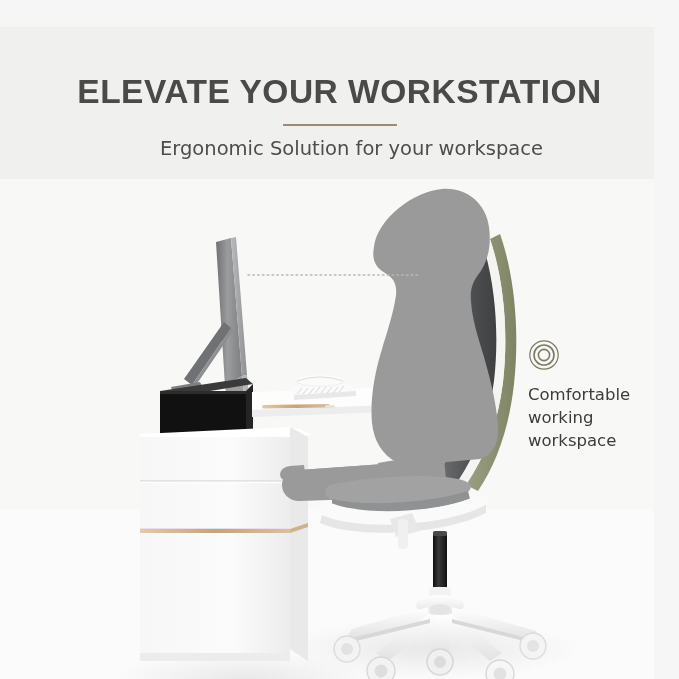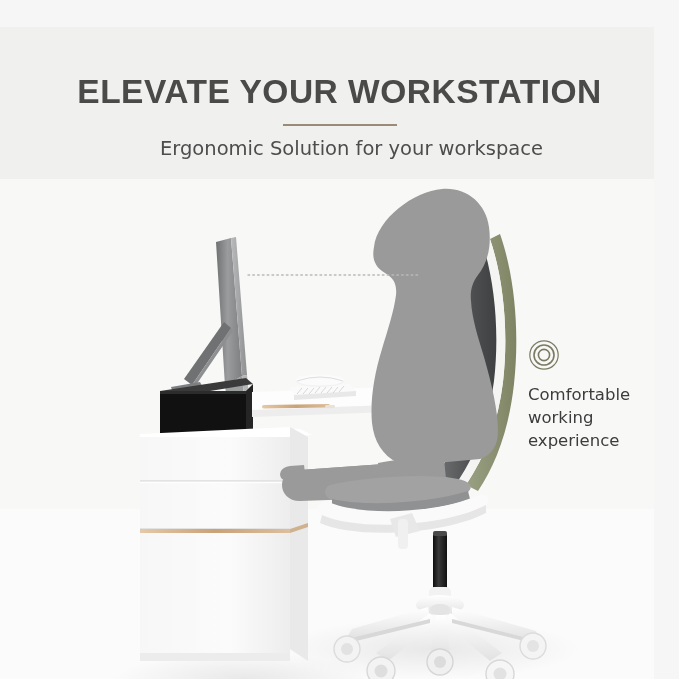--- a/index.html
+++ b/index.html
@@ -340,16 +340,16 @@
   <div class="anno anno-right">
     <span class="icon-wrap">
       <svg width="32" height="32" viewBox="0 0 32 32" xmlns="http://www.w3.org/2000/svg">
         <circle cx="16" cy="16" r="14.2" fill="none" stroke="#7b7a62" stroke-width="1.2"></circle>
         <circle cx="16" cy="16" r="10" fill="none" stroke="#7b7a62" stroke-width="1.6"></circle>
         <circle cx="16" cy="16" r="5.6" fill="none" stroke="#7b7a62" stroke-width="1.6"></circle>
       </svg>
     </span>
     <div class="anno-text">Comfortable
 working
-experience</div>
+workspace</div>
   </div>
 
 </div>
 
 </body></html>

